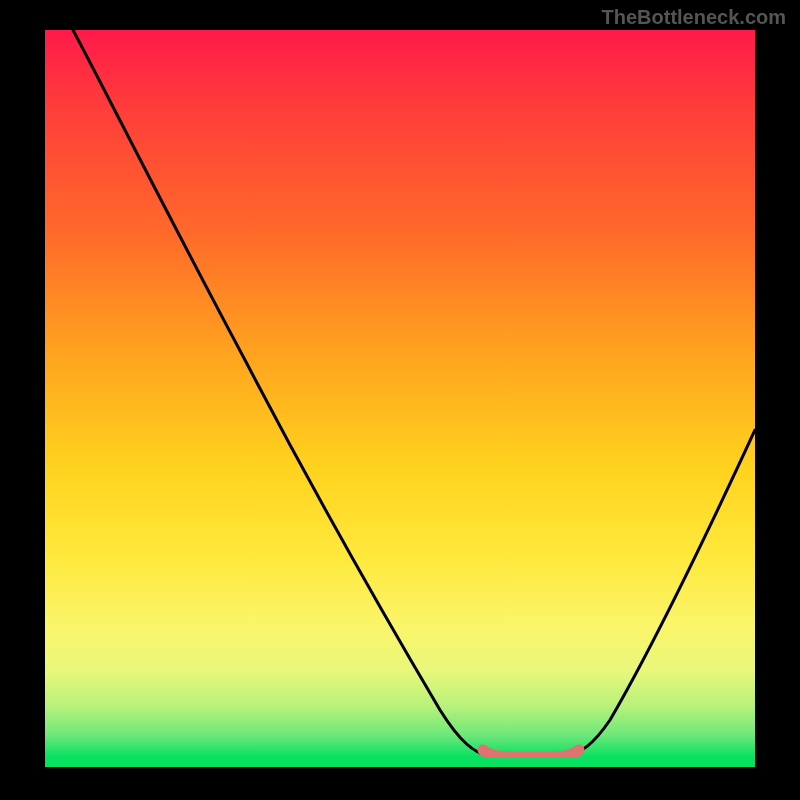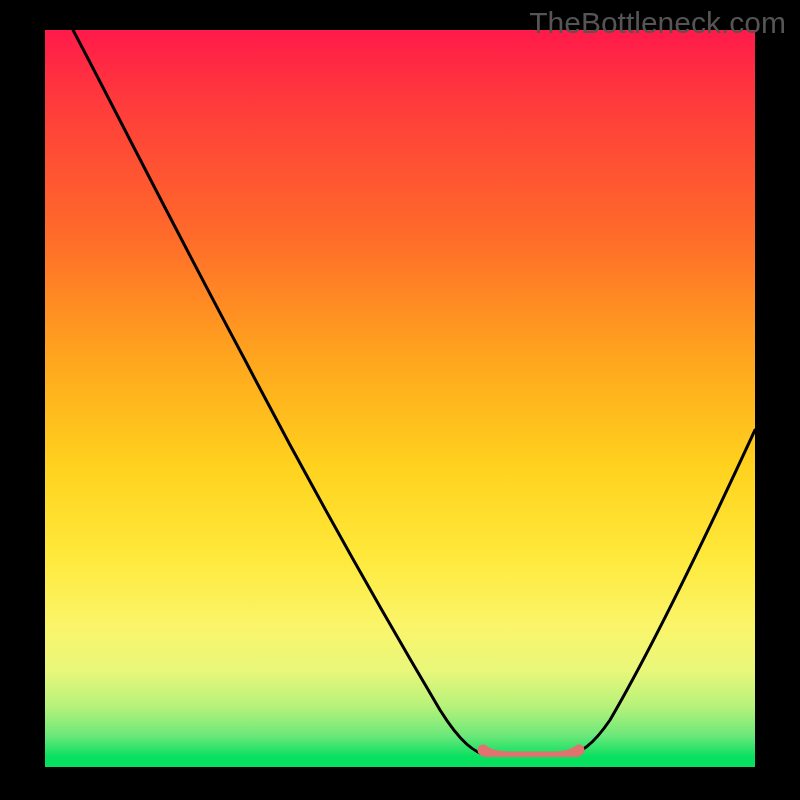--- a/index.html
+++ b/index.html
@@ -9,22 +9,22 @@
     height: 800px;
     background: #000;
     position: relative;
     font-family: Arial, sans-serif;
   }
   .watermark {
     position: absolute;
     top: 6px;
     right: 14px;
     color: #555;
-    font-size: 30px;
-    font-weight: 400;
+    font-size: 20px;
+    font-weight: 700;
     z-index: 10;
   }
   .plot-area {
     position: absolute;
     left: 45px;
     top: 30px;
     width: 710px;
     height: 727px;
     background: linear-gradient(to bottom,
       #ff1a4a 0%,

